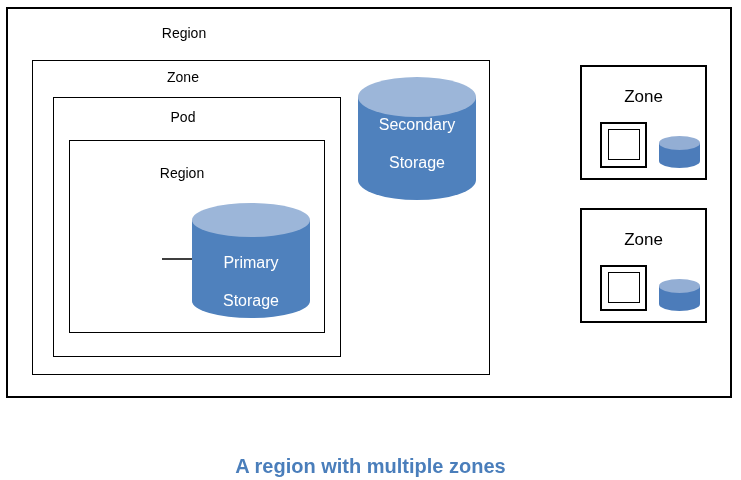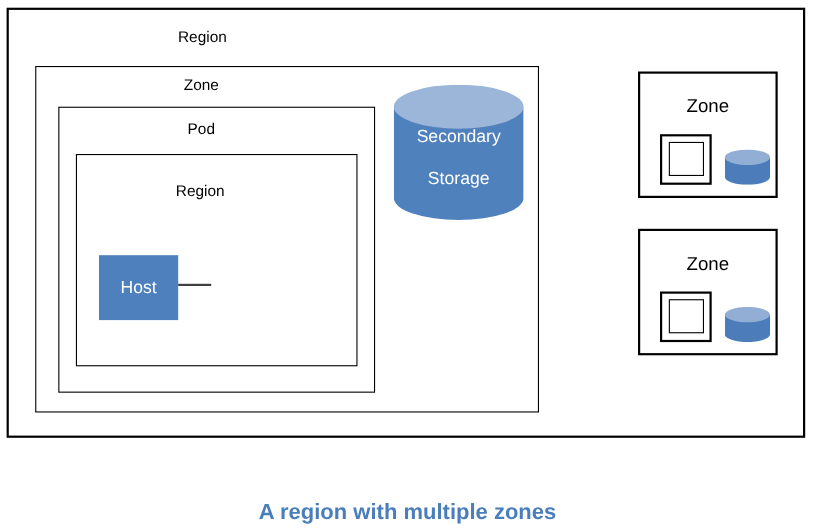--- a/index.html
+++ b/index.html
@@ -53,26 +53,32 @@
 
   <div class="box" style="left:32px;top:60px;width:458px;height:315px;"></div>
   <div class="diagram-label" style="left:113px;top:67px;width:140px;">Zone</div>
 
   <div class="box" style="left:53px;top:97px;width:288px;height:260px;"></div>
   <div class="diagram-label" style="left:113px;top:107px;width:140px;">Pod</div>
 
   <div class="box" style="left:69px;top:140px;width:256px;height:193px;"></div>
   <div class="diagram-label" style="left:112px;top:163px;width:140px;">Region</div>
 
-  <div class="host">
-    <span>Host</span>
-  </div>
 
   <div class="connector"></div>
 
+  <div class="cyl" style="left:192px;top:203px;width:118px;height:115px;">
+    <svg width="118" height="115" viewBox="0 0 118 115">
+      <path d="M0,17 L0,98 A59,17 0 0 0 118,98 L118,17 Z" fill="#4f81bd"></path>
+      <ellipse cx="59" cy="17" rx="59" ry="17" fill="#9cb6d9"></ellipse>
+    </svg>
+    <div class="cyl-label primary-label">
+      <span>Primary Storage</span>
+    </div>
+  </div>
 
   <div class="cyl" style="left:358px;top:77px;width:118px;height:123px;">
     <svg width="118" height="123" viewBox="0 0 118 123">
       <path d="M0,20 L0,103 A59,20 0 0 0 118,103 L118,20 Z" fill="#4f81bd"></path>
       <ellipse cx="59" cy="20" rx="59" ry="20" fill="#9cb6d9"></ellipse>
     </svg>
     <div class="cyl-label secondary-label">
       <span>Secondary Storage</span>
     </div>
   </div>

